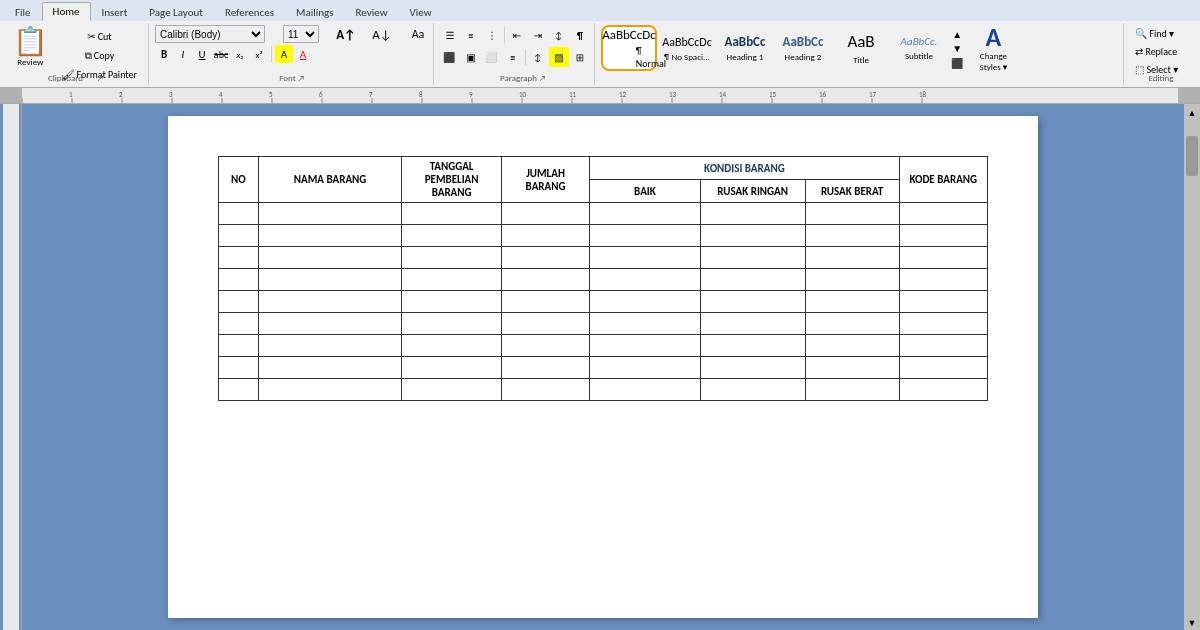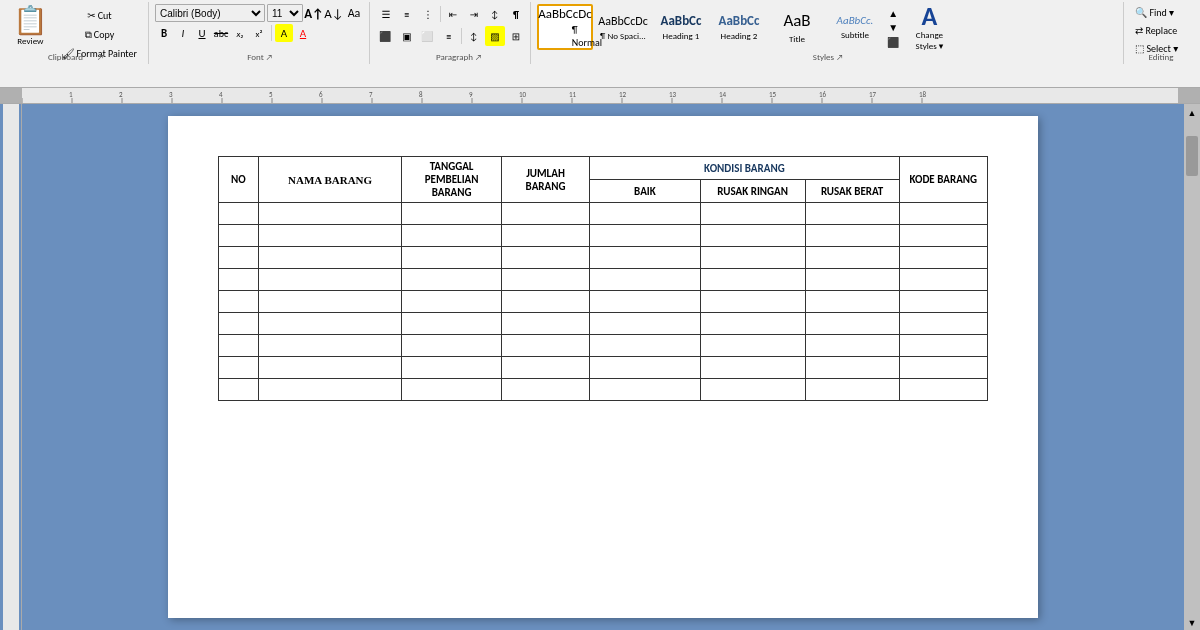--- a/index.html
+++ b/index.html
@@ -17,21 +17,21 @@
     
     .paste-btn { display: flex; flex-direction: column; align-items: center; font-size: 9px; cursor: pointer; padding: 2px 6px; border: 1px solid transparent; border-radius: 2px; }
 
     
     .font-select { font-size: 10px; width: 110px; height: 18px; border: 1px solid #aaa; border-radius: 1px; }
     .font-size-select { font-size: 10px; width: 36px; height: 18px; border: 1px solid #aaa; border-radius: 1px; }
     .font-btn { font-size: 11px; width: 18px; height: 18px; border: 1px solid transparent; border-radius: 2px; cursor: pointer; display: flex; align-items: center; justify-content: center; background: #f0f0f0; }
     .font-btn.bold { font-weight: bold; }
     .font-btn.italic { font-style: italic; }
     .font-btn.underline { text-decoration: underline; }
-    .style-btn { display: flex; flex-direction: column; align-items: center; justify-content: center; padding: 2px 4px; border: 1px solid transparent; border-radius: 2px; cursor: pointer; font-size: 9px; width: 56px; height: 46px; }
+    .style-btn { display: flex; flex-direction: column; align-items: center; justify-content: center; padding: 2px 4px; border: 1px solid transparent; border-radius: 8px; cursor: pointer; font-size: 9px; width: 56px; height: 46px; }
     .style-btn.active { border: 2px solid #e8a000; background: #fff; }
     .edit-btn { font-size: 10px; height: 16px; padding: 1px 4px; border: 1px solid transparent; border-radius: 2px; cursor: pointer; display: flex; align-items: center; gap: 2px; white-space: nowrap; }
 
     
     .ruler { height: 16px; background: #e8e8e8; border-bottom: 1px solid #aaa; display: flex; align-items: center; position: relative; overflow: hidden; }
     .ruler-left-margin { width: 22px; background: #b0b0b0; height: 100%; }
     .ruler-content { flex: 1; background: #e8e8e8; height: 100%; display: flex; align-items: center; position: relative; }
     .ruler-right { width: 22px; background: #b0b0b0; height: 100%; }
 
     
@@ -42,38 +42,48 @@
 
     
     .page { background: white; width: 870px; min-height: 480px; box-shadow: 2px 2px 8px rgba(0,0,0,0.3); padding: 40px 50px; position: relative; }
     .page-title { text-align: center; font-weight: bold; font-size: 13px; letter-spacing: 0.5px; margin-bottom: 24px; }
 
     
     .inv-table { border-collapse: collapse; width: 100%; font-size: 11px; }
     .inv-table th, .inv-table td { border: 1px solid #333; padding: 3px 6px; text-align: center; vertical-align: middle; }
     .inv-table .data-row td { height: 22px; }
     .col-no { width: 36px; }
-    .col-nama { width: 130px; font-family: Liberation Serif, serif; }
+    .col-nama { width: 130px; }
     .col-tanggal { width: 90px; }
     .col-jumlah { width: 80px; }
     .col-baik { width: 100px; }
     .col-rusak-ringan { width: 95px; }
     .col-rusak-berat { width: 85px; }
     .col-kode { width: 80px; }
 
     
     .scrollbar-v { width: 16px; background: #c0c0c0; display: flex; flex-direction: column; align-items: center; }
     .scrollbar-thumb { width: 12px; height: 40px; background: #999; border-radius: 2px; margin-top: 16px; }
 
     .para-btn { font-size: 10px; width: 20px; height: 20px; border: 1px solid transparent; border-radius: 2px; cursor: pointer; display: flex; align-items: center; justify-content: center; }
   </style>
 </head>
 <body>
 
 <div class="ribbon">
+  <div class="ribbon-tabs">
+    <div class="ribbon-tab">File</div>
+    <div class="ribbon-tab active">Home</div>
+    <div class="ribbon-tab">Insert</div>
+    <div class="ribbon-tab">Page Layout</div>
+    <div class="ribbon-tab">References</div>
+    <div class="ribbon-tab">Mailings</div>
+    <div class="ribbon-tab">Review</div>
+    <div class="ribbon-tab">View</div>
+  </div>
 
   <div class="ribbon-body">
 
     <div style="display:flex;flex-direction:column;align-items:flex-start;border-right:1px solid #ccc;padding:2px 6px 14px 4px;position:relative;min-width:80px;">
       <div style="display:flex;align-items:flex-start;gap:4px;flex:1;">
         <div class="paste-btn" style="padding:2px 4px;">
           <div style="font-size:28px;line-height:1;">📋</div>
           <span style="font-size:9px;">Review</span>
         </div>
         <div style="display:flex;flex-direction:column;gap:1px;padding-top:2px;">
@@ -91,21 +101,21 @@
           </div>
         </div>
       </div>
       <div style="position:absolute;bottom:2px;left:0;right:0;text-align:center;font-size:9px;color:#555;display:flex;align-items:center;justify-content:center;gap:14px;">
         <span>Clipboard</span>
         <span style="font-size:8px;">↗</span>
       </div>
     </div>
 
     <div style="display:flex;flex-direction:column;border-right:1px solid #ccc;padding:2px 6px 14px 4px;position:relative;min-width:190px;gap:2px;">
-      <div style="display:flex;gap:2px;align-items:center;">
+      <div style="display:flex;gap:18px;align-items:center;">
         <select class="font-select">
           <option>Calibri (Body)</option>
         </select>
         <select class="font-size-select">
           <option>11</option>
         </select>
         <div class="font-btn" style="font-size:13px;font-weight:bold;">A↑</div>
         <div class="font-btn" style="font-size:13px;">A↓</div>
         <div class="font-btn" style="font-size:12px;">Aa</div>
       </div>
@@ -179,23 +189,20 @@
         </div>
         <div style="display:flex;flex-direction:column;align-items:center;justify-content:space-around;height:48px;padding:2px;">
           <div style="font-size:10px;cursor:pointer;">▲</div>
           <div style="font-size:10px;cursor:pointer;">▼</div>
           <div style="font-size:10px;cursor:pointer;">⬛</div>
         </div>
         <div style="display:flex;flex-direction:column;align-items:center;justify-content:center;cursor:pointer;font-size:9px;width:52px;height:46px;border:1px solid transparent;border-radius:2px;padding:2px;">
           <div style="font-size:26px;color:#174496;font-weight:bold;line-height:1;">A</div>
           <div style="font-size:9px;text-align:center;">Change<br>Styles ▾</div>
         </div>
-      </div>
-      <div style="position:absolute;bottom:2px;left:0;right:0;text-align:center;font-size:9px;color:#555;">
-        <span>Styles</span> <span style="font-size:8px;">↗</span>
       </div>
     </div>
 
     <div style="display:flex;flex-direction:column;padding:2px 6px 14px 4px;position:relative;min-width:70px;gap:2px;">
       <div class="edit-btn">
         <span>🔍</span>
         <span>Find ▾</span>
       </div>
       <div class="edit-btn">
         <span>⇄</span>

